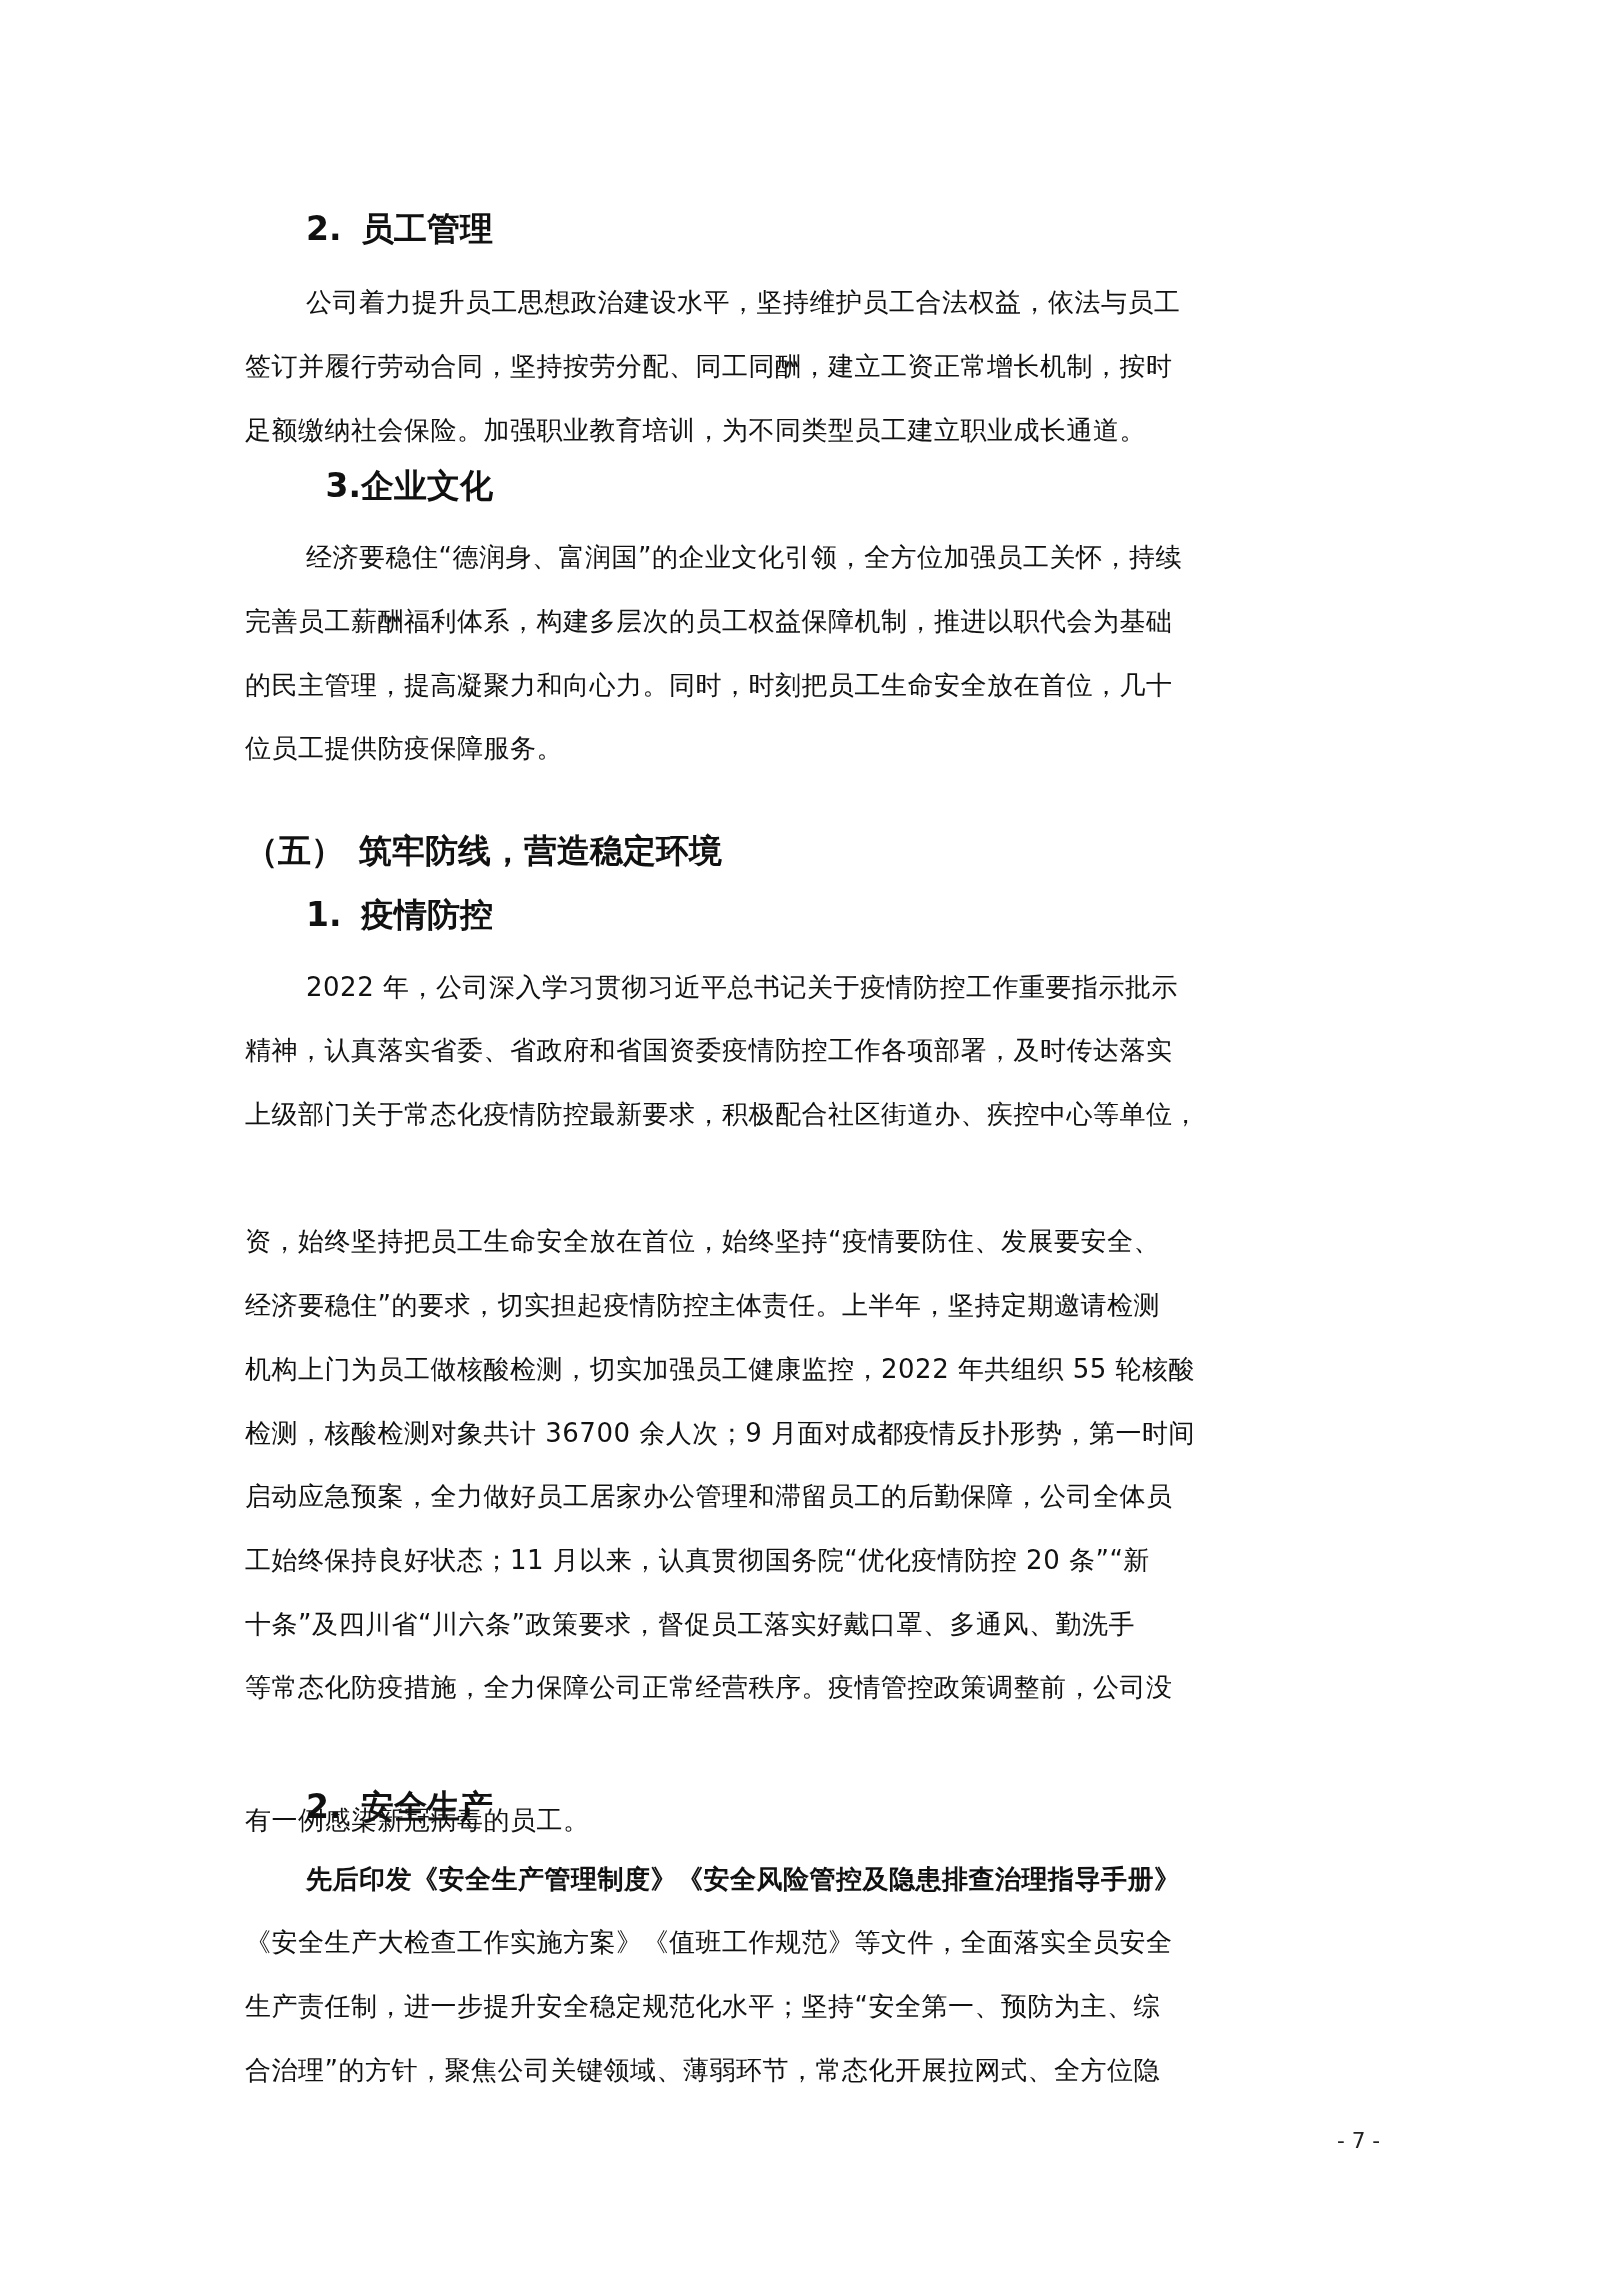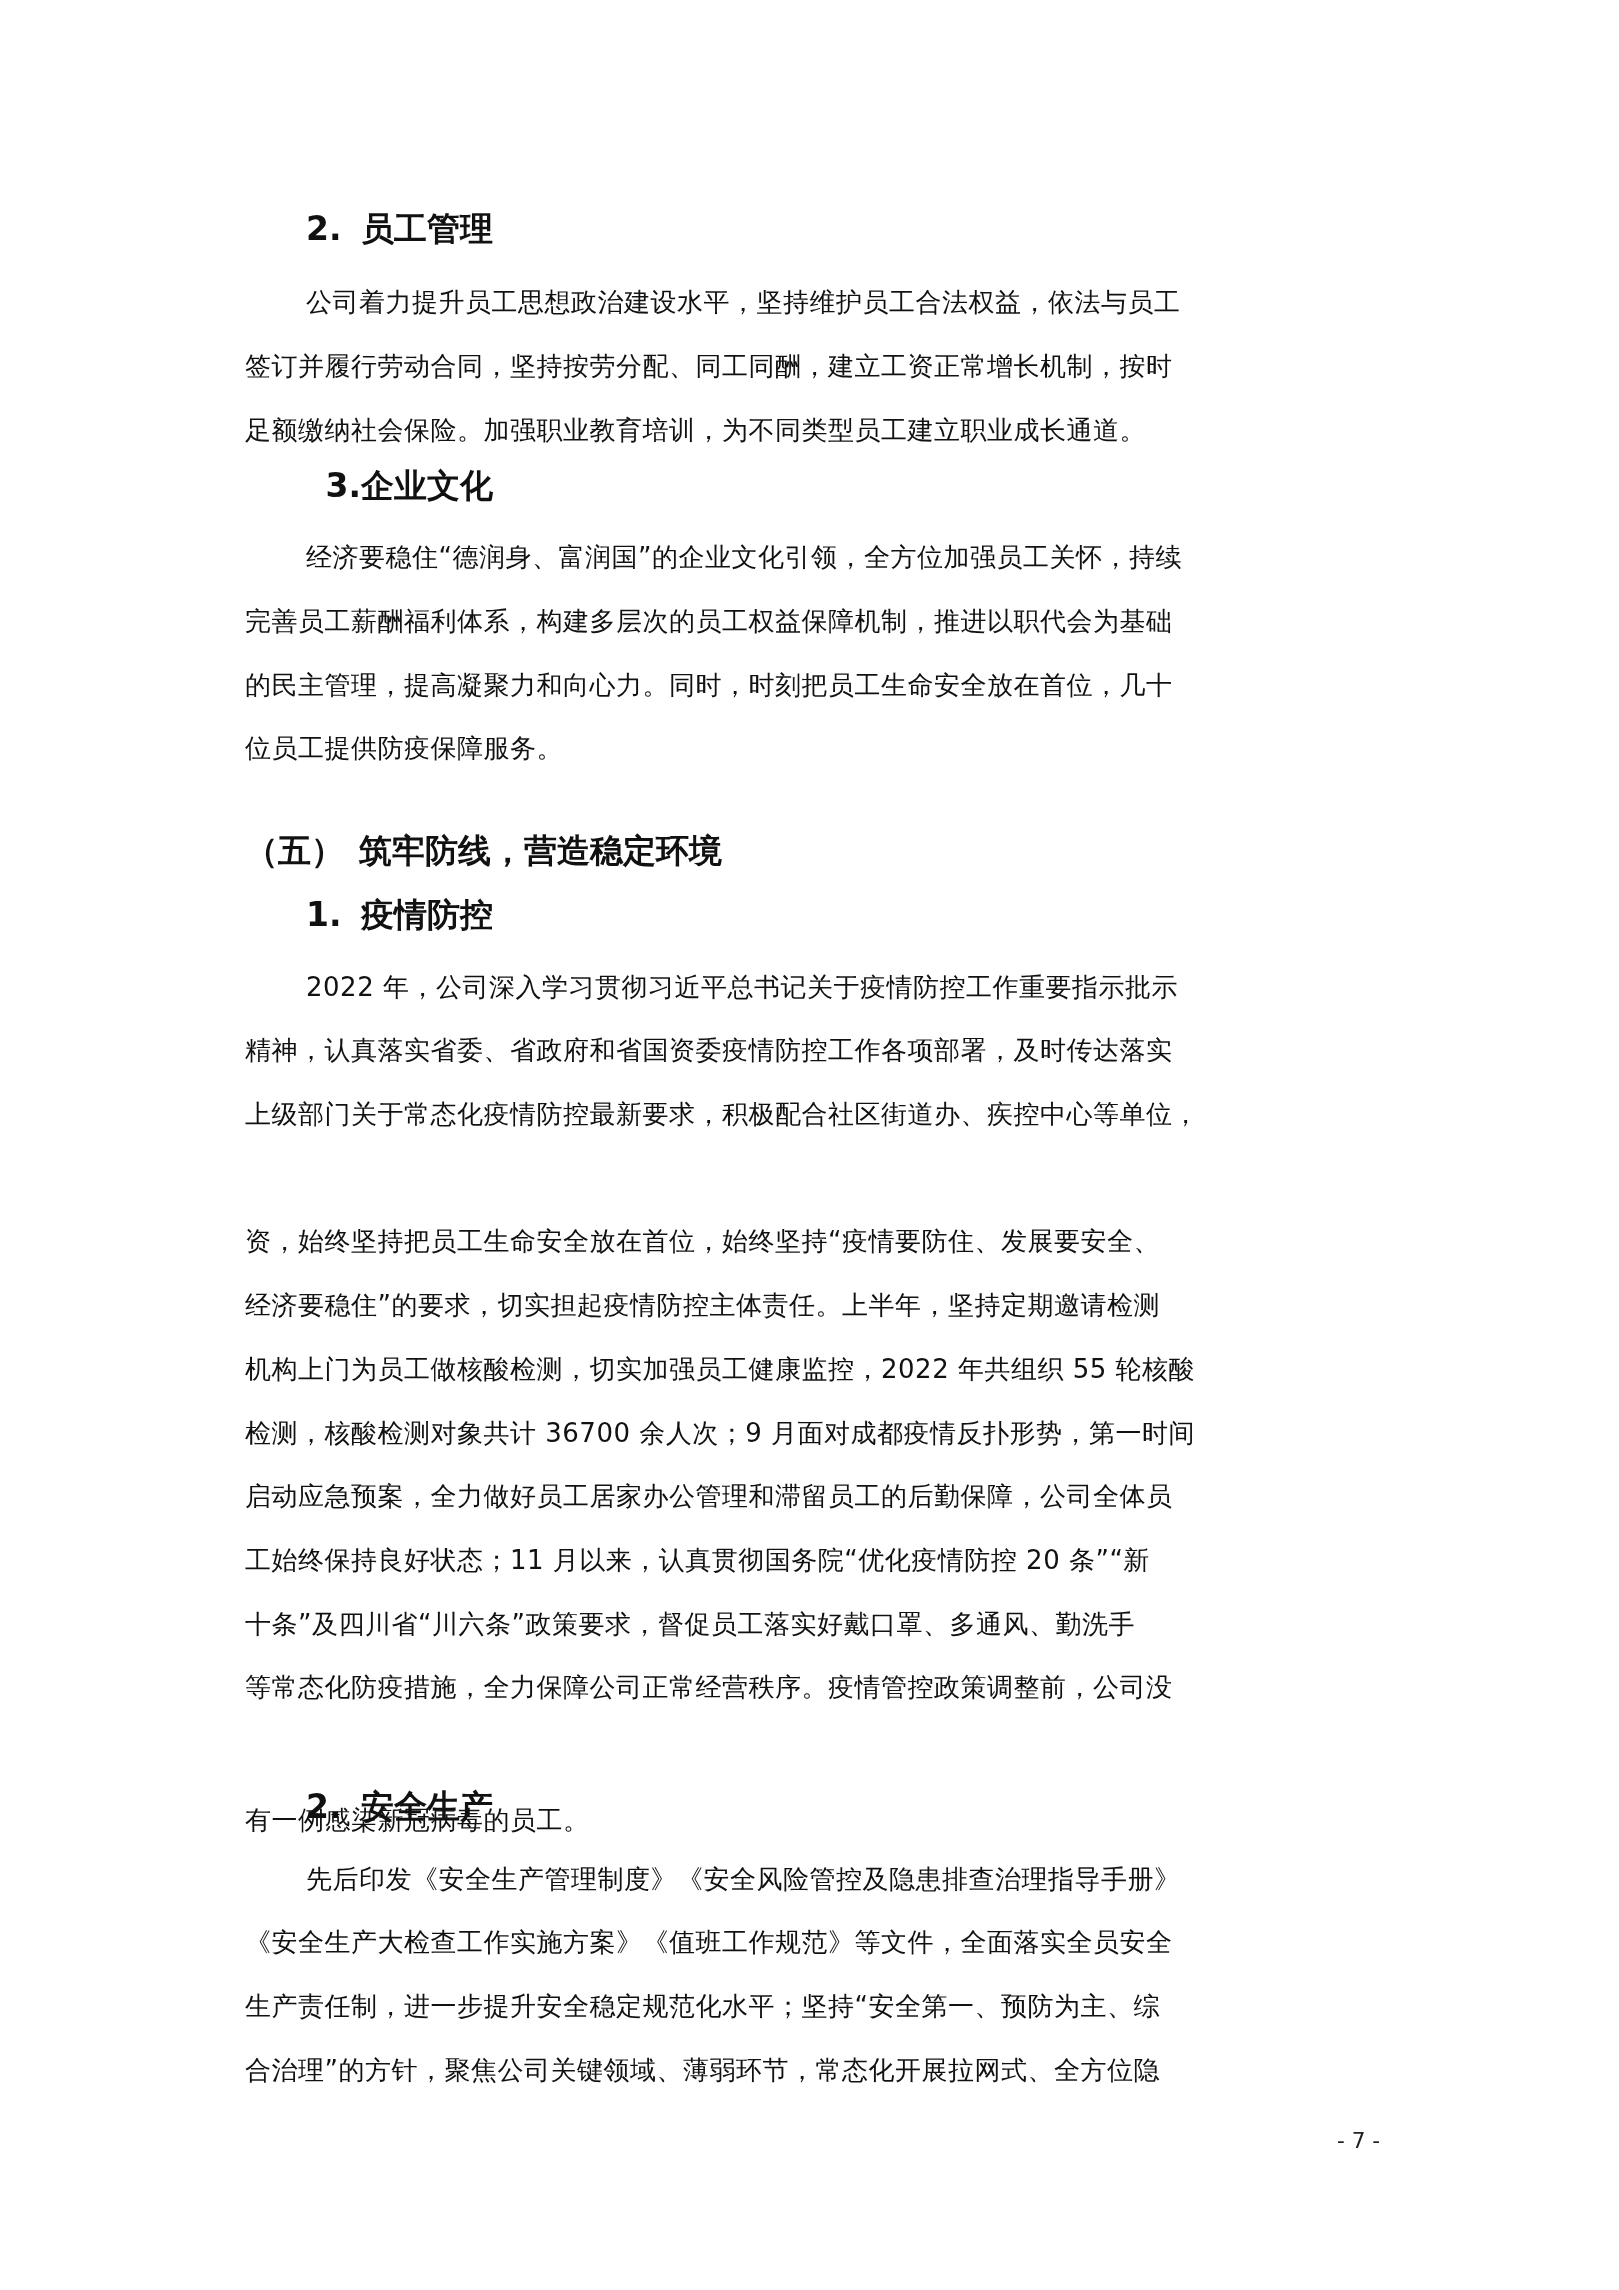--- a/index.html
+++ b/index.html
@@ -50,20 +50,20 @@
   <div class="line" style="top:1405px;">检测，核酸检测对象共计 36700 余人次；9 月面对成都疫情反扑形势，第一时间</div>
   <div class="line" style="top:1468px;">启动应急预案，全力做好员工居家办公管理和滞留员工的后勤保障，公司全体员</div>
   <div class="line" style="top:1532px;">工始终保持良好状态；11 月以来，认真贯彻国务院“优化疫情防控 20 条”“新</div>
   <div class="line" style="top:1596px;">十条”及四川省“川六条”政策要求，督促员工落实好戴口罩、多通风、勤洗手</div>
   <div class="line" style="top:1659px;">等常态化防疫措施，全力保障公司正常经营秩序。疫情管控政策调整前，公司没</div>
   <div class="line" style="top:1792px;">有一例感染新冠病毒的员工。</div>
 
   <div class="heading" style="left:306px; top:1787px;">
     <span class="num">2.</span><span>安全生产</span>
   </div>
-  <div class="line indent" style="top:1851px;">先后印发《安全生产管理制度》《安全风险管控及隐患排查治理指导手册》</div>
+  <div class="line indent" style="top:1851px;font-weight:bold;">先后印发《安全生产管理制度》《安全风险管控及隐患排查治理指导手册》</div>
   <div class="line" style="top:1914px;">《安全生产大检查工作实施方案》《值班工作规范》等文件，全面落实全员安全</div>
   <div class="line" style="top:1978px;">生产责任制，进一步提升安全稳定规范化水平；坚持“安全第一、预防为主、综</div>
   <div class="line" style="top:2042px;">合治理”的方针，聚焦公司关键领域、薄弱环节，常态化开展拉网式、全方位隐</div>
 
   <div class="page-num">- 7 -</div>
 </div>
 
 
 </body></html>

